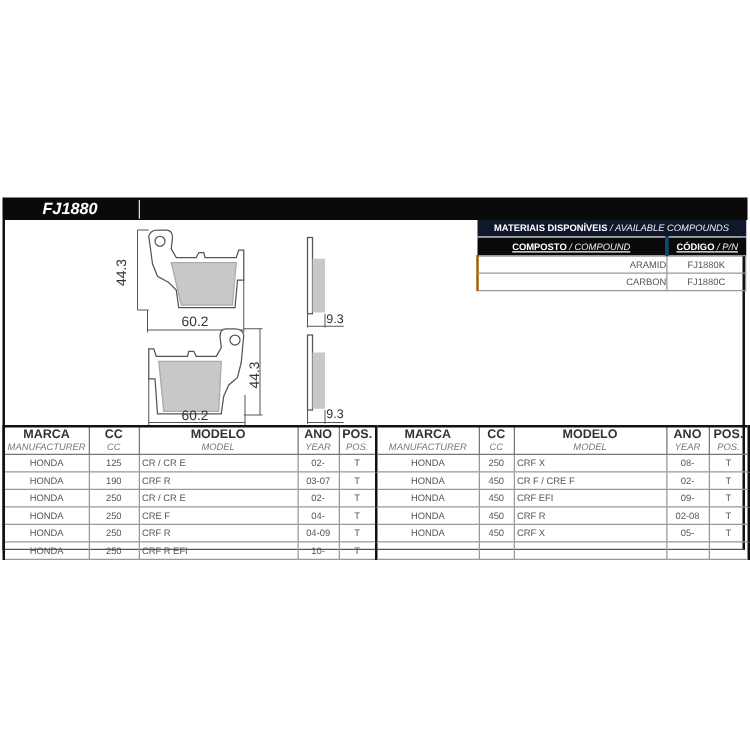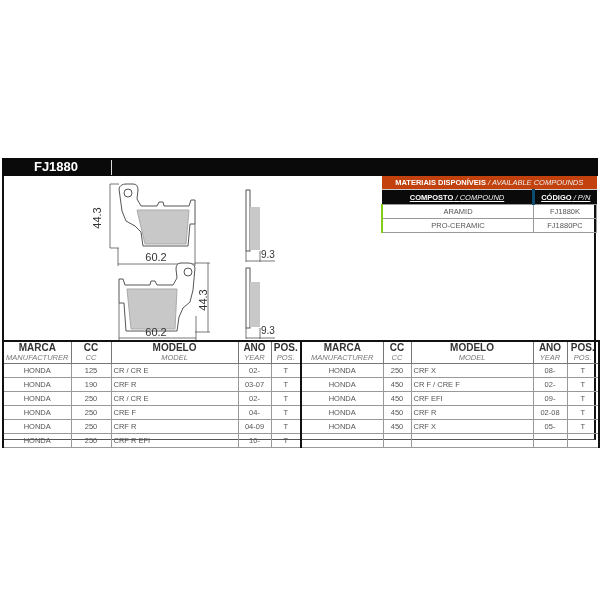--- a/index.html
+++ b/index.html
@@ -3,39 +3,39 @@
 <meta charset="utf-8">
 <style>
   html, body { margin:0; padding:0; background:#ffffff; }
   body { width:600px; height:600px; position:relative; overflow:hidden;
          font-family:"Liberation Sans", sans-serif; color:#444; }
   .abs { position:absolute; }
 
   
   .topbar { left:2px; top:158px; width:596px; height:18px; background:#0a0a0a; }
   .topbar .code { position:absolute; left:0; top:0; width:108px; height:18px; line-height:18px;
-                  text-align:center; color:#fff; font-weight:bold; font-size:13px; }
+                  text-align:center; color:#fff; font-weight:bold; font-style:italic; font-size:13px; }
   .topbar .divider { position:absolute; left:109px; top:2px; width:1px; height:15px; background:#ddd; }
   .topbar .title { position:absolute; left:110px; right:0; top:0; height:18px; line-height:18px;
                    text-align:center; color:#fff; font-size:11px; font-weight:bold; }
   .topbar .title i { font-weight:normal; }
 
   
   .frame { left:2px; top:176px; width:594px; height:264px; border-left:2px solid #111; border-right:2px solid #111;
            border-bottom:1px solid #555; box-sizing:border-box; }
 
   
   .comp { left:381px; top:176px; width:216px; }
   .comp table { border-collapse:collapse; width:216px; }
-  .comp .h1 td { background:#c2410c; color:#fff; font-size:7.5px; font-weight:bold; height:13px; text-align:center; padding:0;}
+  .comp .h1 td { background:#0f172a; color:#fff; font-size:7.5px; font-weight:bold; height:13px; text-align:center; padding:0;}
   .comp .h2 td { background:#0a0a0a; color:#fff; font-size:7.5px; font-weight:bold; height:14px; text-align:center; padding:0; border-top:1px solid #ccc;text-decoration:underline;}
   .comp .h2 td + td { border-left:3px solid #0c4a6e; }
   .comp i { font-weight:normal; color:#eee; }
   .comp .row td { font-size:7.5px; height:13px; text-align:center; color:#555; border:1px solid #999; padding:0; }
-  .comp .row td:first-child { border-left:2px solid #84cc16; }
+  .comp .row td:first-child { border-left:2px solid #a16207;text-align:right; }
 
   
   svg.pads { position:absolute; left:0; top:176px; }
 
   
   .apps { left:2px; top:340px; width:596px; }
   .apps table { border-collapse:collapse; width:596px; table-layout:fixed;border-radius:26px; }
   .apps th { font-weight:bold; font-size:10px; color:#333; padding:0; line-height:11px; border:1px solid #777; }
   .apps th .en { display:block; font-weight:normal; font-style:italic; font-size:7.5px; color:#777; line-height:10px; }
   .apps td { font-size:7.5px; color:#555; height:13px; padding:0; border:1px solid #999; text-align:center;margin-left:47px; }
@@ -111,22 +111,22 @@
         </tr>
     <tr class="h2">
       <td style="width:150px"><span>COMPOSTO</span><i> / </i><i>COMPOUND</i></td>
       <td><span>CÓDIGO</span><i> / </i><i>P/N</i></td>
     </tr>
     <tr class="row">
           <td>ARAMID</td>
           <td>FJ1880K</td>
         </tr>
     <tr class="row">
-          <td>PRO-CERAMIC</td>
-          <td>FJ1880PC</td>
+          <td>CARBON</td>
+          <td>FJ1880C</td>
         </tr>
   </tbody>
     </table>
 </div>
 
 <div class="abs apps">
   <table>
     <colgroup>
       <col style="width:68px">
         <col style="width:40px">

